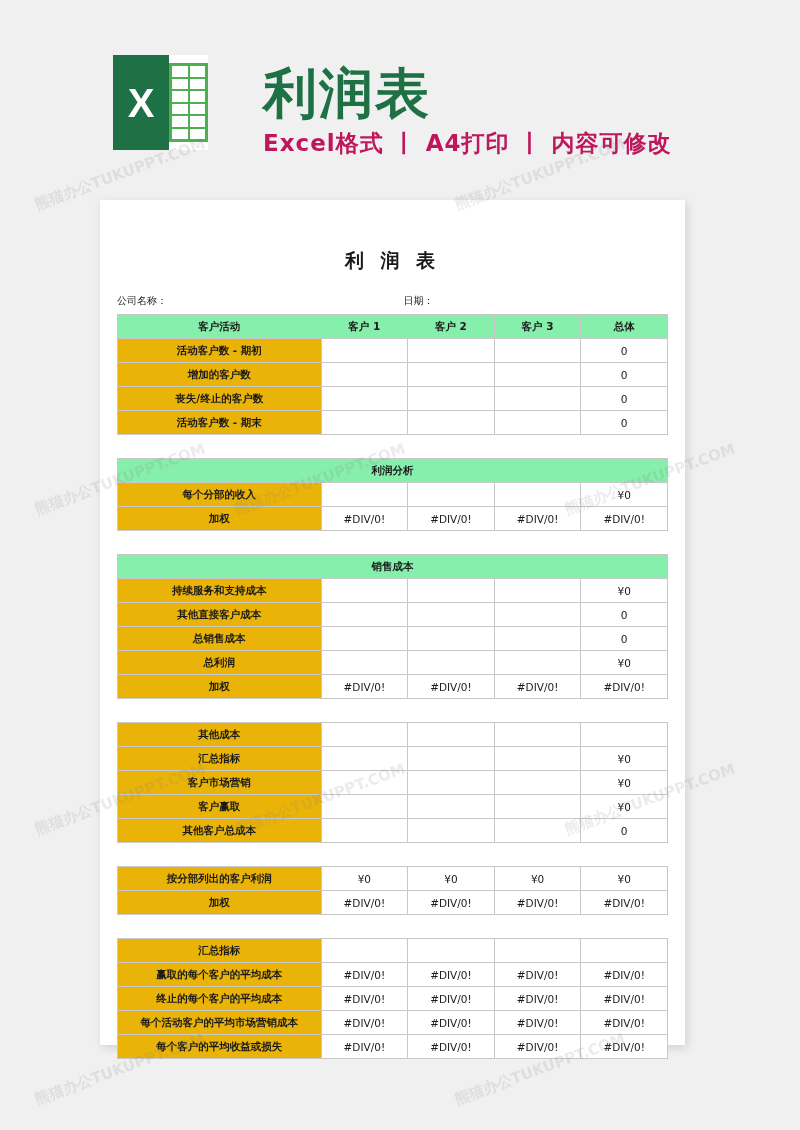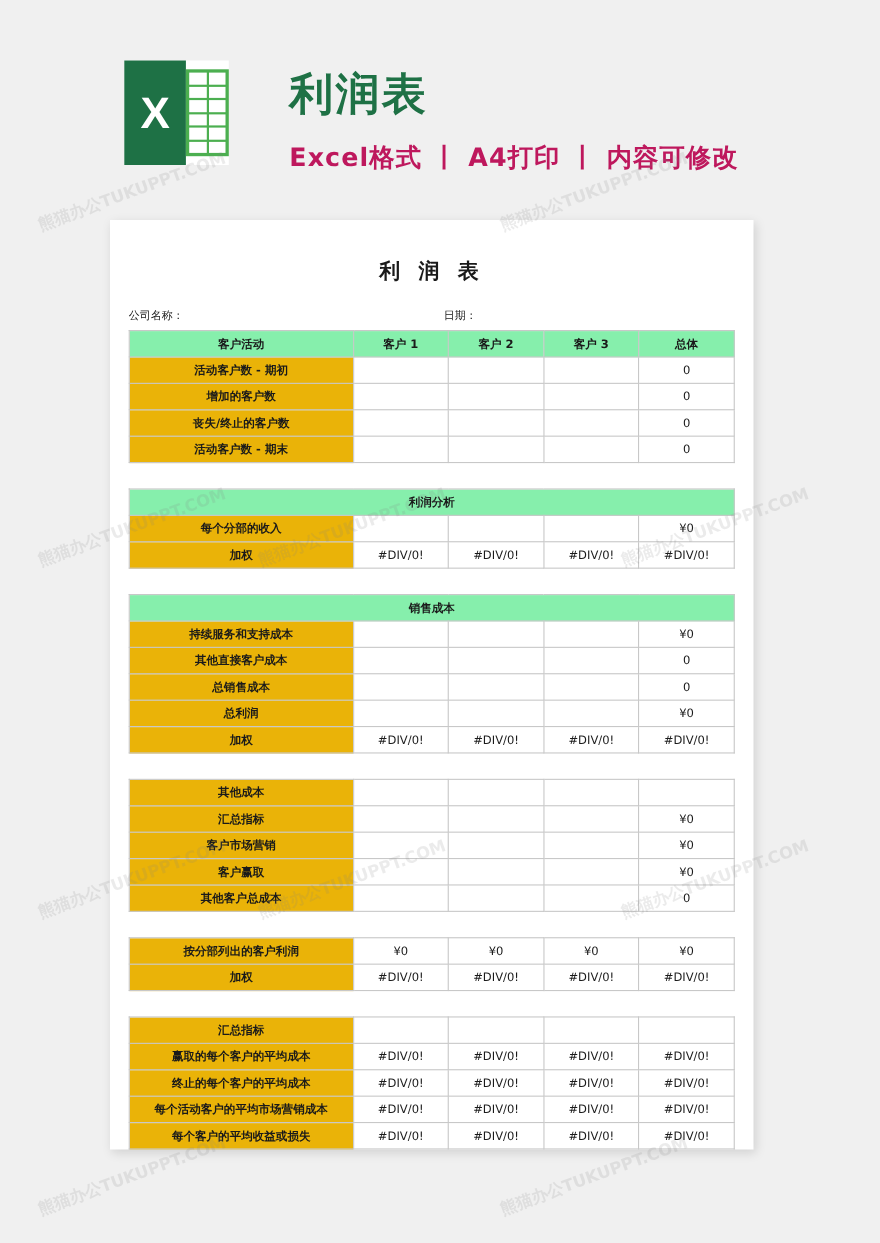--- a/index.html
+++ b/index.html
@@ -41,21 +41,21 @@
     display: grid;
     grid-template-columns: 1fr 1fr;
     grid-template-rows: repeat(6, 1fr);
     gap: 2px;
     padding: 3px;
   }
   .excel-logo .right i { background: #ffffff; display:block; }
   .title-main {
     position: absolute;
     left: 263px; top: 58px;
-    font-size: 40px;
+    font-size: 54px;
     font-weight: bold;
     color: #1e7145;
     letter-spacing: 2px;
     font-family: "DejaVu Sans", sans-serif;
   }
   .title-sub {
     position: absolute;
     left: 263px; top: 128px;
     font-size: 23px;
     font-weight: bold;
@@ -69,21 +69,21 @@
     left: 100px; top: 200px;
     width: 585px; height: 845px;
     background: #ffffff;
     box-shadow: 2px 3px 9px rgba(0,0,0,0.13);
   }
   .doc-title {
     text-align: center;
     font-size: 19px;
     font-weight: bold;
     color: #1a1a1a;
-    margin-top: 34px;
+    margin-top: 48px;
     letter-spacing: 5px;
     font-family: "DejaVu Sans", sans-serif;
   }
   .meta-row {
     display: flex;
     margin: 20px 17px 6px 17px;
     font-size: 10px;
     color: #1a1a1a;
     font-family: "DejaVu Sans", sans-serif;
   }

